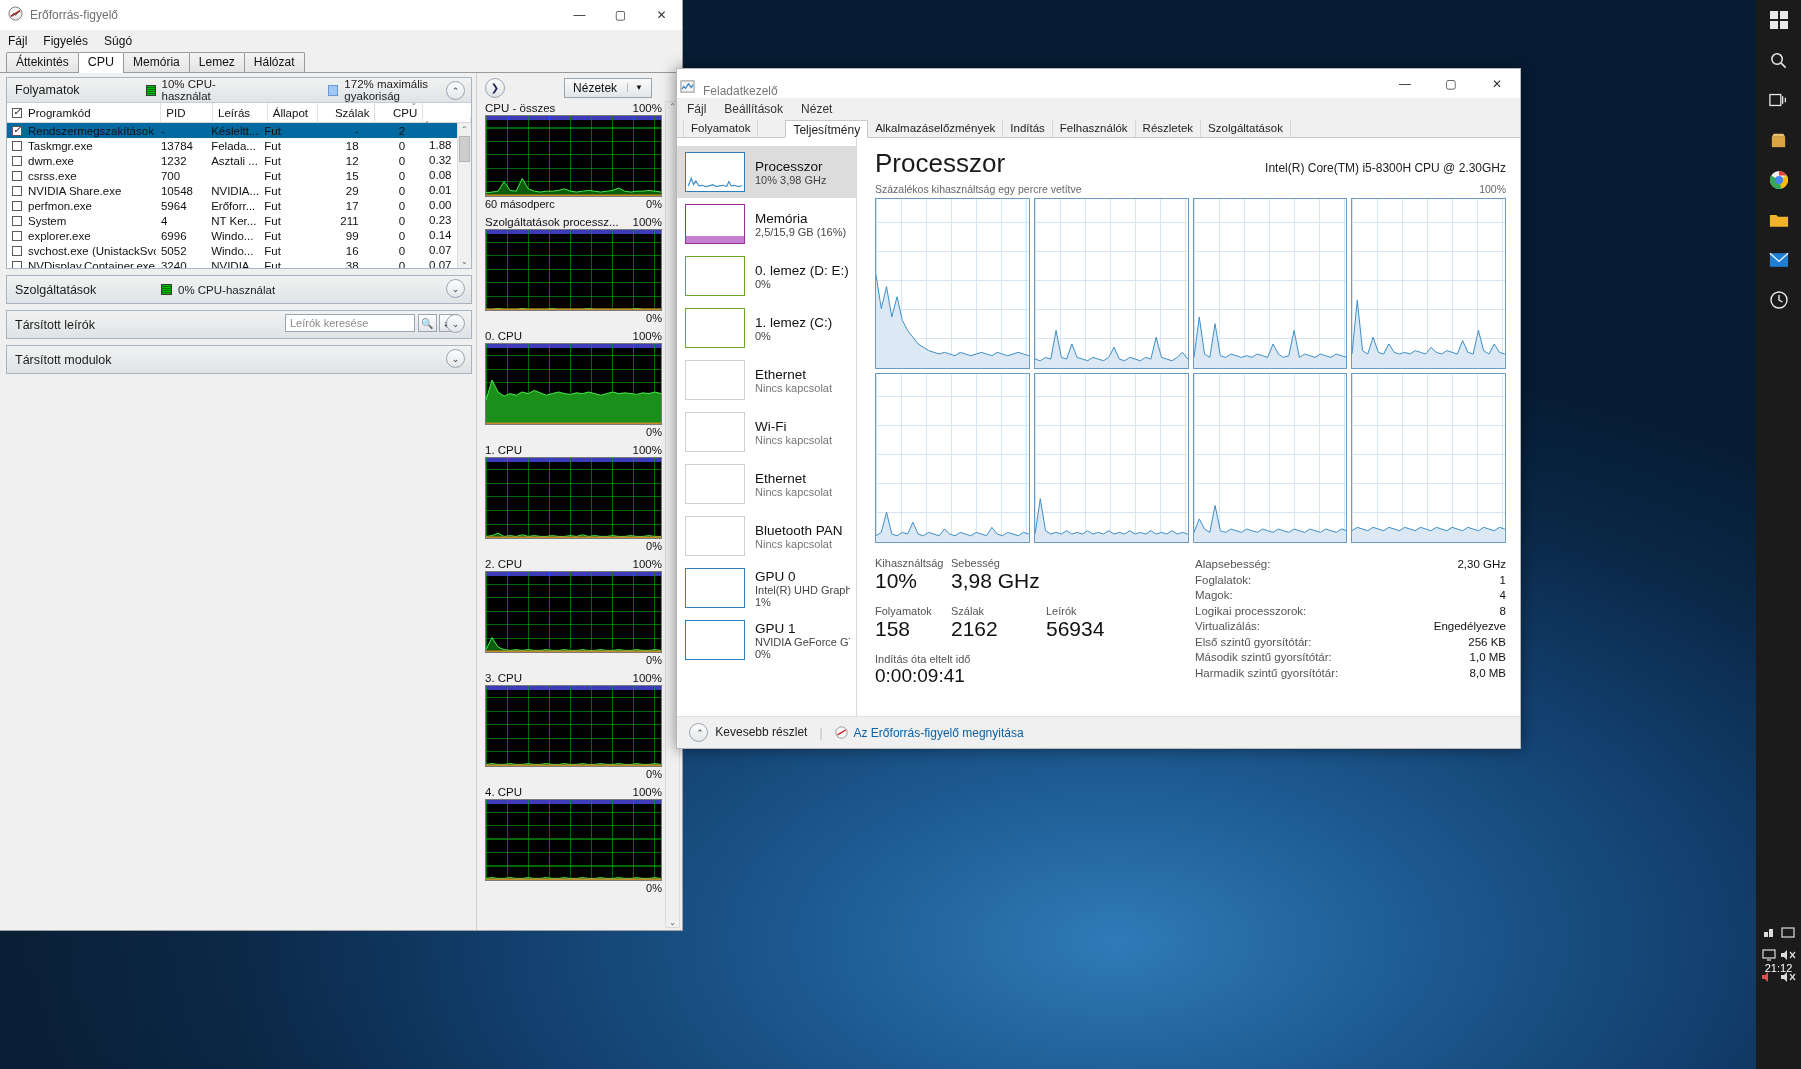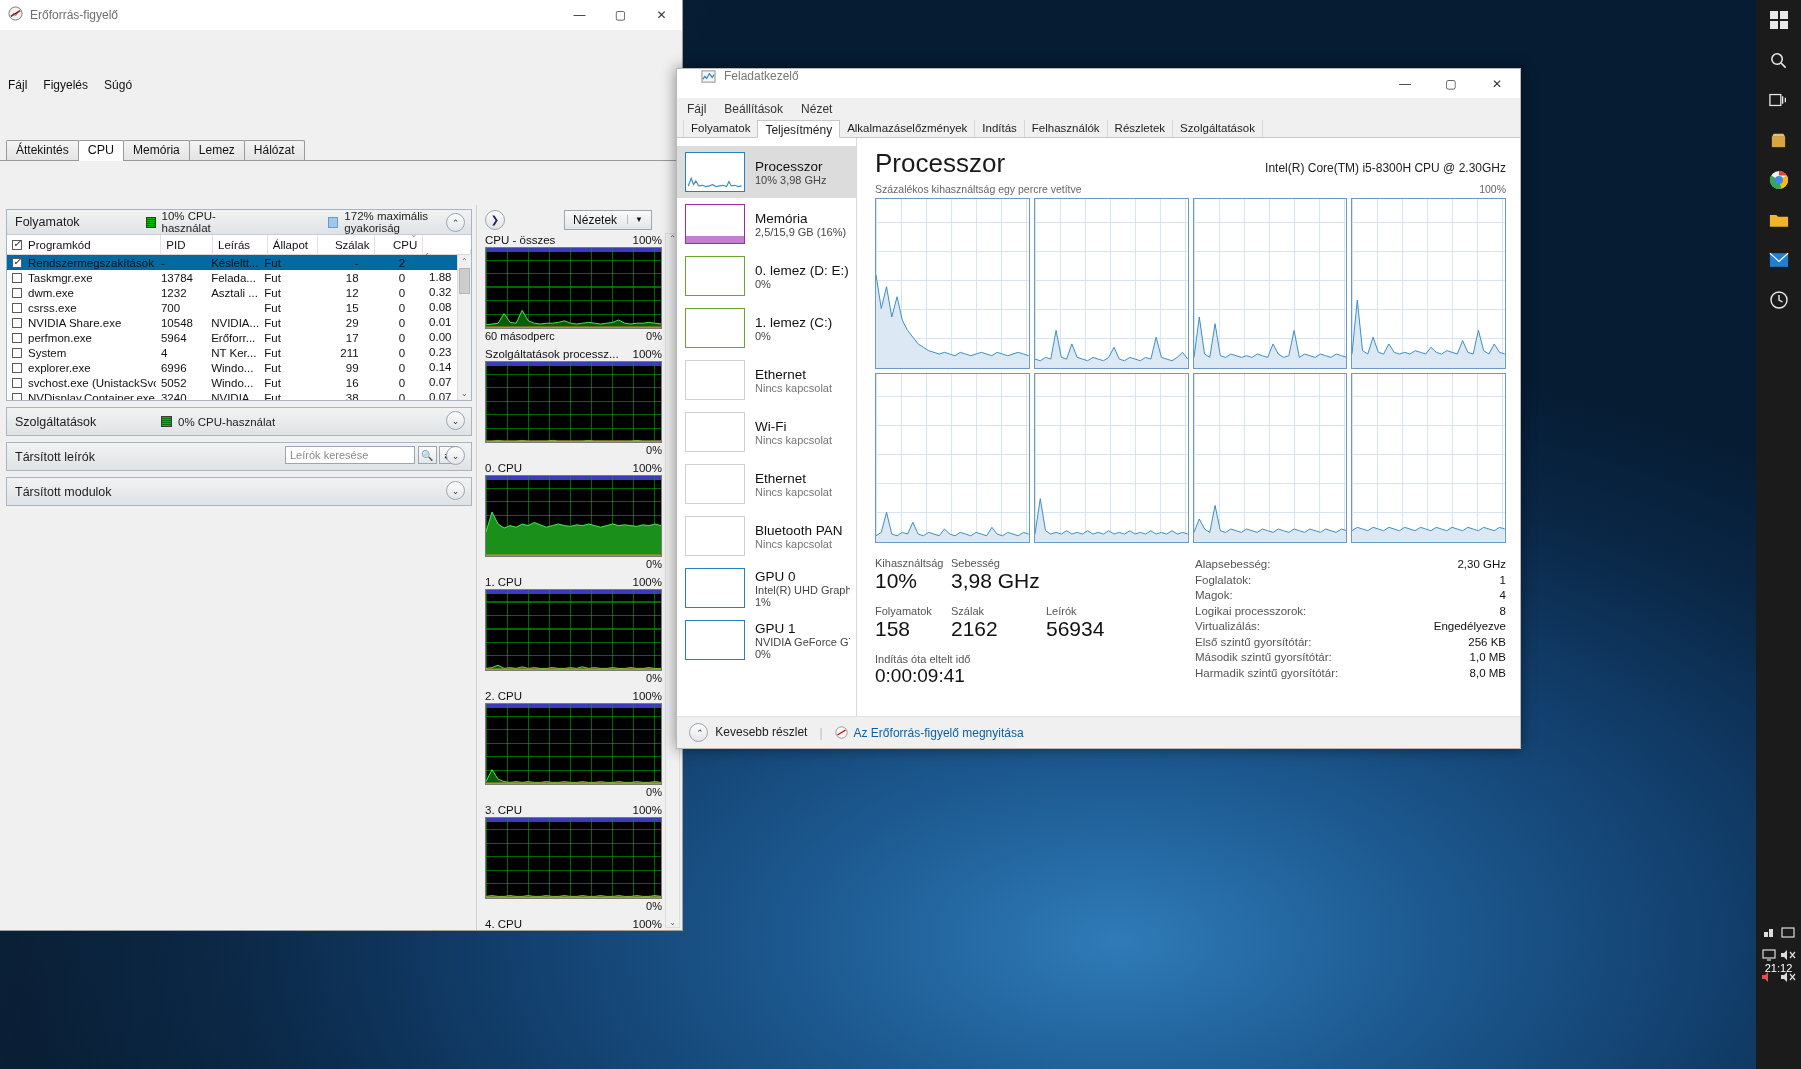--- a/index.html
+++ b/index.html
@@ -40,21 +40,21 @@
   #clock {
     position:absolute; bottom:95px; right:0; width:45px;
     color:#fff; font-size:11px; text-align:center;
   }
 
   
   #resmon {
     position:absolute; left:0; top:0; width:683px; height:931px;
     background:#f0f0f0;
     border:1px solid #a0a0a0; border-left:none; border-top:none;
-    display:flex; flex-direction:column;gap:44px;
+    display:flex; flex-direction:column;
   }
   #resmon-title {
     height:30px; background:#ffffff; display:flex; align-items:center;
     padding-left:8px; position:relative;
   }
   #resmon-title .ttl { font-size:12px; color:#6f6f6f; margin-left:7px; }
   .rm-winbtns { position:absolute; right:0; top:0; display:flex; height:30px; }
   .rm-winbtn {
     width:41px; height:30px; display:flex; align-items:center; justify-content:center;
     font-size:12px; color:#333;
@@ -198,36 +198,36 @@
     font-size:8px; color:#606060;
   }
 
   
   #taskmgr {
     position:absolute; left:676px; top:68px; width:845px; height:681px;
     background:#f0f0f0; border:1px solid #b8b8b8;
     box-shadow:0 0 14px rgba(0,0,0,.45);
     display:flex; flex-direction:column;
   }
-  #tm-title { height:29px; background:#fff; display:flex; align-items:flex-start; padding-left:24px; position:relative; }
+  #tm-title { height:29px; background:#fff; display:flex; align-items:flex-end; padding-left:3px; position:relative; }
   #tm-title .ttl { font-size:12px; color:#777; margin-left:8px; }
   .tm-winbtns { position:absolute; right:0; top:0; display:flex; }
   .tm-winbtn { width:46px; height:29px; display:flex; align-items:center; justify-content:center; font-size:12px; color:#333; }
 
   #tm-menu { height:22px; display:flex; align-items:center; gap:18px; padding-left:10px; font-size:12px; color:#333; }
   #tm-tabs {
     height:18px; display:flex; align-items:flex-end; padding-left:6px;
     border-bottom:1px solid #c8c8c8; background:#f0f0f0;
   }
   .tm-tab {
     font-size:11.5px; color:#222; padding:0 7px 1px 7px; height:17px; line-height:17px;
     border-left:1px solid #d6d6d6; border-right:1px solid #d6d6d6; margin-right:-1px;
   }
   .tm-tab.active { background:#fff; border:1px solid #c8c8c8; border-bottom:1px solid #fff;
-                   position:relative; top:1px; height:18px; line-height:18px; font-size:12px; }
+                   position:relative; top:1px; height:18px; line-height:18px; font-size:12px;margin-left:28px; }
 
   #tm-body { flex:1; display:flex; background:#fff; min-height:0; }
 
   #tm-side { width:180px; border-right:1px solid #d9d9d9; padding-top:8px; background:#fff; }
   .tm-item { height:52px; display:flex; align-items:center; padding:0 6px 0 8px; gap:10px; }
   .tm-item.sel { background:#dcdcdc; }
   .tm-thumb { width:60px; height:40px; background:#fff; position:relative; flex:none; }
   .tm-thumb svg { position:absolute; inset:0; width:100%; height:100%; }
   .tm-item-txt { overflow:hidden; }
   .tm-item-name { font-size:13.5px; color:#111; white-space:nowrap; }

